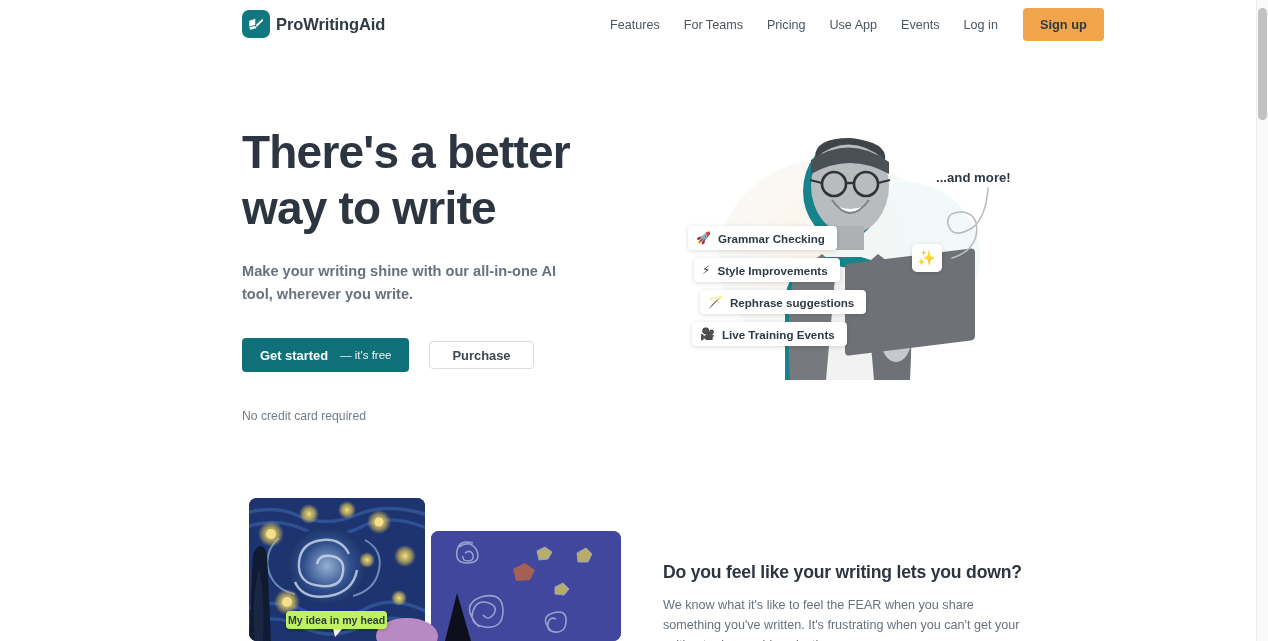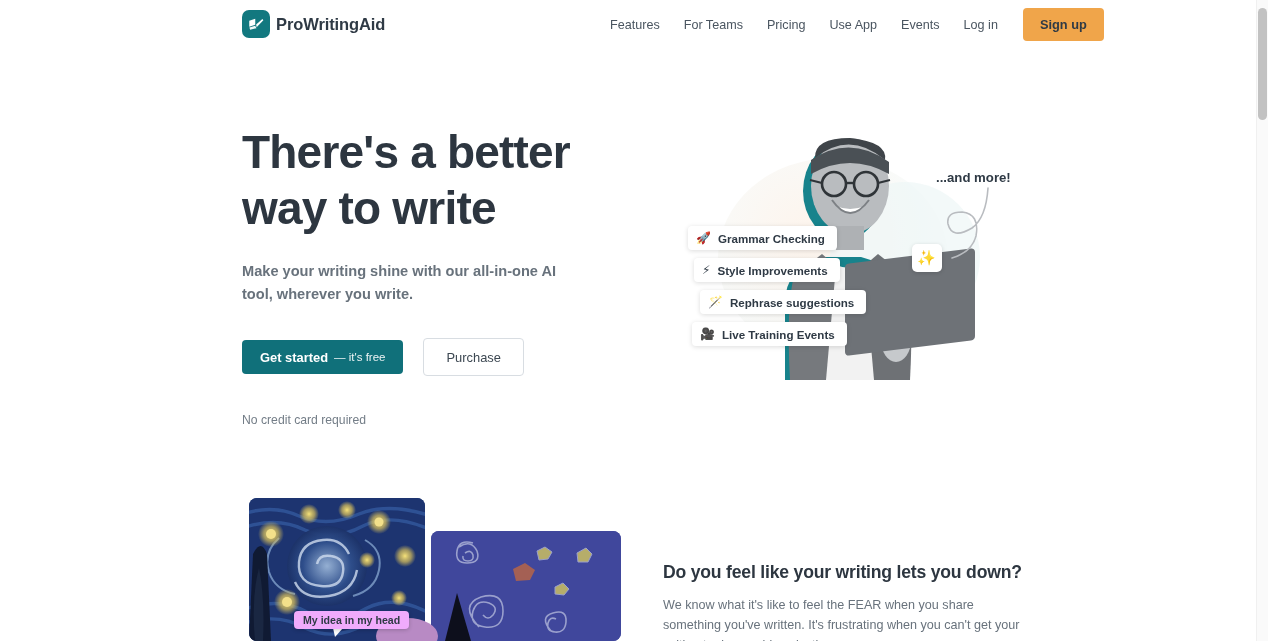--- a/index.html
+++ b/index.html
@@ -126,39 +126,40 @@
     border: none;
     border-radius: 4px;
     height: 34px;
     padding: 0 18px;
     font-size: 12.9px;
     font-weight: 600;
     cursor: pointer;
     font-family: inherit;
     display: inline-flex;
     align-items: center;
-    gap: 6px;
+    gap: 12px;
     white-space: nowrap;
   }
   .btn-primary .sub {
     font-weight: 400;
     font-size: 11.5px;
     opacity: 0.92;
   }
   .btn-secondary {
     background: #ffffff;
     color: #3d4852;
     border: 1px solid #d8dde2;
     border-radius: 4px;
-    height: 38px;
+    height: 28px;
     padding: 0 22px;
     font-size: 12.9px;
     cursor: pointer;
     font-family: inherit;
     white-space: nowrap;
+    font-weight: bold;
   }
   .no-card {
     margin-top: 37px;
     font-size: 12.2px;
     color: #737d87;
   }
 
   
   .hero-art {
     position: absolute;
@@ -296,26 +297,26 @@
     top: 0;
     width: 176px;
     height: 143px;
     border-radius: 8px;
     overflow: hidden;
     background: #1b3a78;
   }
   .starry svg { display: block; }
   .idea-caption {
     position: absolute;
-    left: 45px;
+    left: 37px;
     top: 113px;
-    background: #f0abfc;
+    background: #bef264;
     border-radius: 4px;
     box-shadow: 0 1px 4px rgba(0,0,0,.2);
-    padding: 3px 9px;
+    padding: 3px 2px;
     font-size: 10.6px;
     font-weight: 600;
     color: #2f3a45;
     white-space: nowrap;
     z-index: 6;
   }
   .caption-tail {
     position: absolute;
     left: 84px;
     top: 130px;

